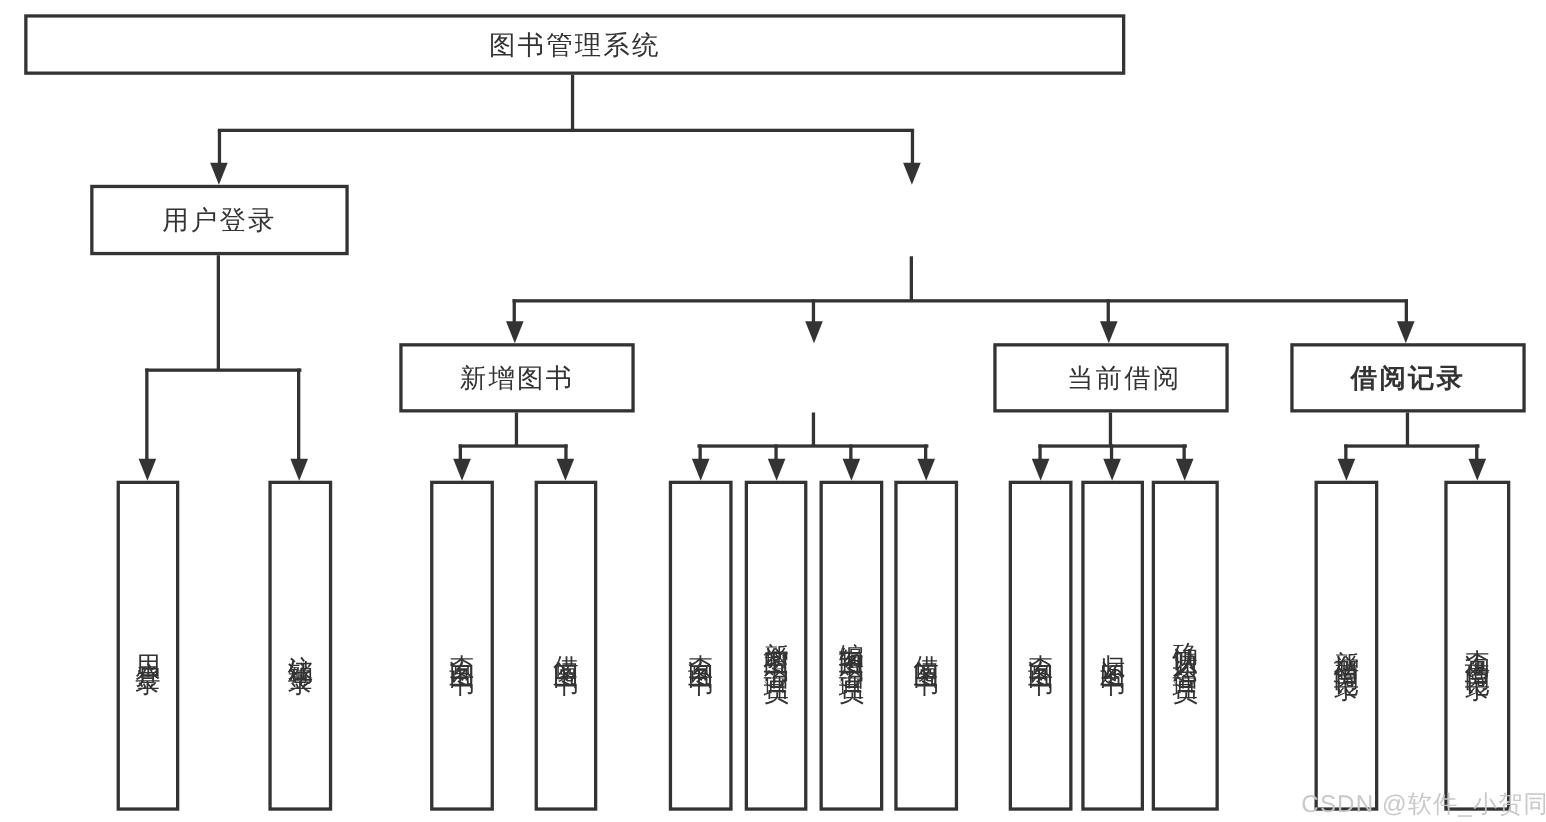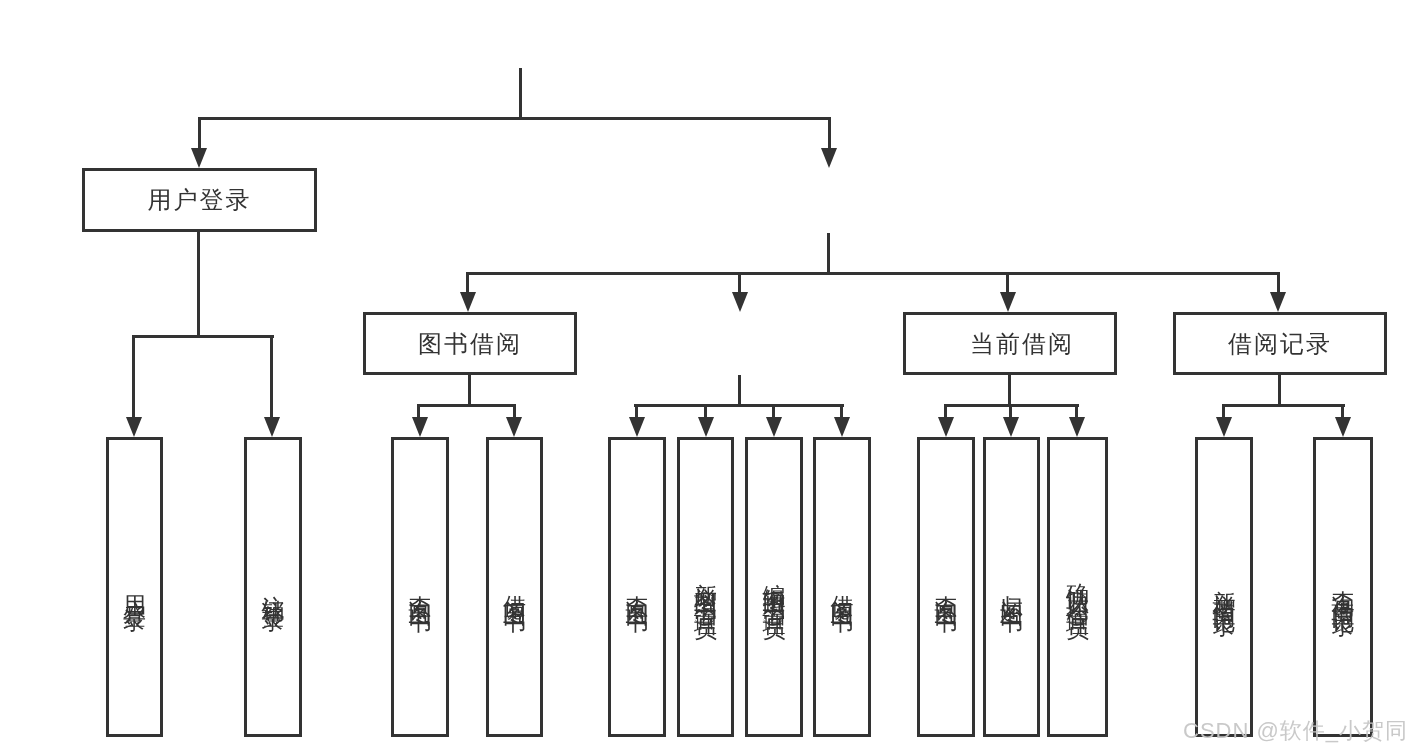--- a/index.html
+++ b/index.html
@@ -26,20 +26,21 @@
   .watermark{
     position:absolute;left:1183px;top:716px;font-size:22px;letter-spacing:1px;
     color:rgba(198,198,198,0.95);z-index:10;white-space:nowrap;
   }
 </style>
 </head>
 <body>
 
 <div class="canvas">
 
+  <div class="box" style="left:22px;top:13px;width:1001px;height:55px;">图书管理系统</div>
 
   <div class="line" style="left:519px;top:68px;width:3px;height:50px;"></div>
   <div class="line" style="left:198px;top:117px;width:633px;height:3px;"></div>
   <div class="line" style="left:198px;top:118px;width:3px;height:32px;"></div>
   <div class="arrow" style="left:191px;top:148px;"></div>
   <div class="line" style="left:828px;top:118px;width:3px;height:32px;"></div>
   <div class="arrow" style="left:821px;top:148px;"></div>
 
   <div class="box" style="left:82px;top:168px;width:235px;height:64px;">用户登录</div>
 
@@ -54,23 +55,23 @@
   <div class="line" style="left:466px;top:272px;width:814px;height:3px;"></div>
   <div class="line" style="left:466px;top:272px;width:3px;height:22px;"></div>
   <div class="arrow" style="left:460px;top:292px;"></div>
   <div class="line" style="left:738px;top:272px;width:3px;height:22px;"></div>
   <div class="arrow" style="left:732px;top:292px;"></div>
   <div class="line" style="left:1006px;top:272px;width:3px;height:22px;"></div>
   <div class="arrow" style="left:1000px;top:292px;"></div>
   <div class="line" style="left:1277px;top:272px;width:3px;height:22px;"></div>
   <div class="arrow" style="left:1270px;top:292px;"></div>
 
-  <div class="box" style="left:363px;top:312px;width:214px;height:63px;">图书借阅</div>
+  <div class="box" style="left:363px;top:312px;width:214px;height:63px;">新增图书</div>
   <div class="box" style="left:903px;top:312px;width:214px;height:63px;padding-left:24px;">当前借阅</div>
-  <div class="box" style="left:1173px;top:312px;width:214px;height:63px;">借阅记录</div>
+  <div class="box" style="left:1173px;top:312px;width:214px;height:63px;font-weight:bold;">借阅记录</div>
 
   <div class="line" style="left:468px;top:375px;width:3px;height:31px;"></div>
   <div class="line" style="left:417px;top:404px;width:99px;height:3px;"></div>
   <div class="line" style="left:417px;top:404px;width:3px;height:15px;"></div>
   <div class="arrow" style="left:412px;top:417px;"></div>
   <div class="line" style="left:513px;top:404px;width:3px;height:15px;"></div>
   <div class="arrow" style="left:506px;top:417px;"></div>
 
   <div class="line" style="left:738px;top:375px;width:3px;height:31px;"></div>
   <div class="line" style="left:634px;top:404px;width:210px;height:3px;"></div>

